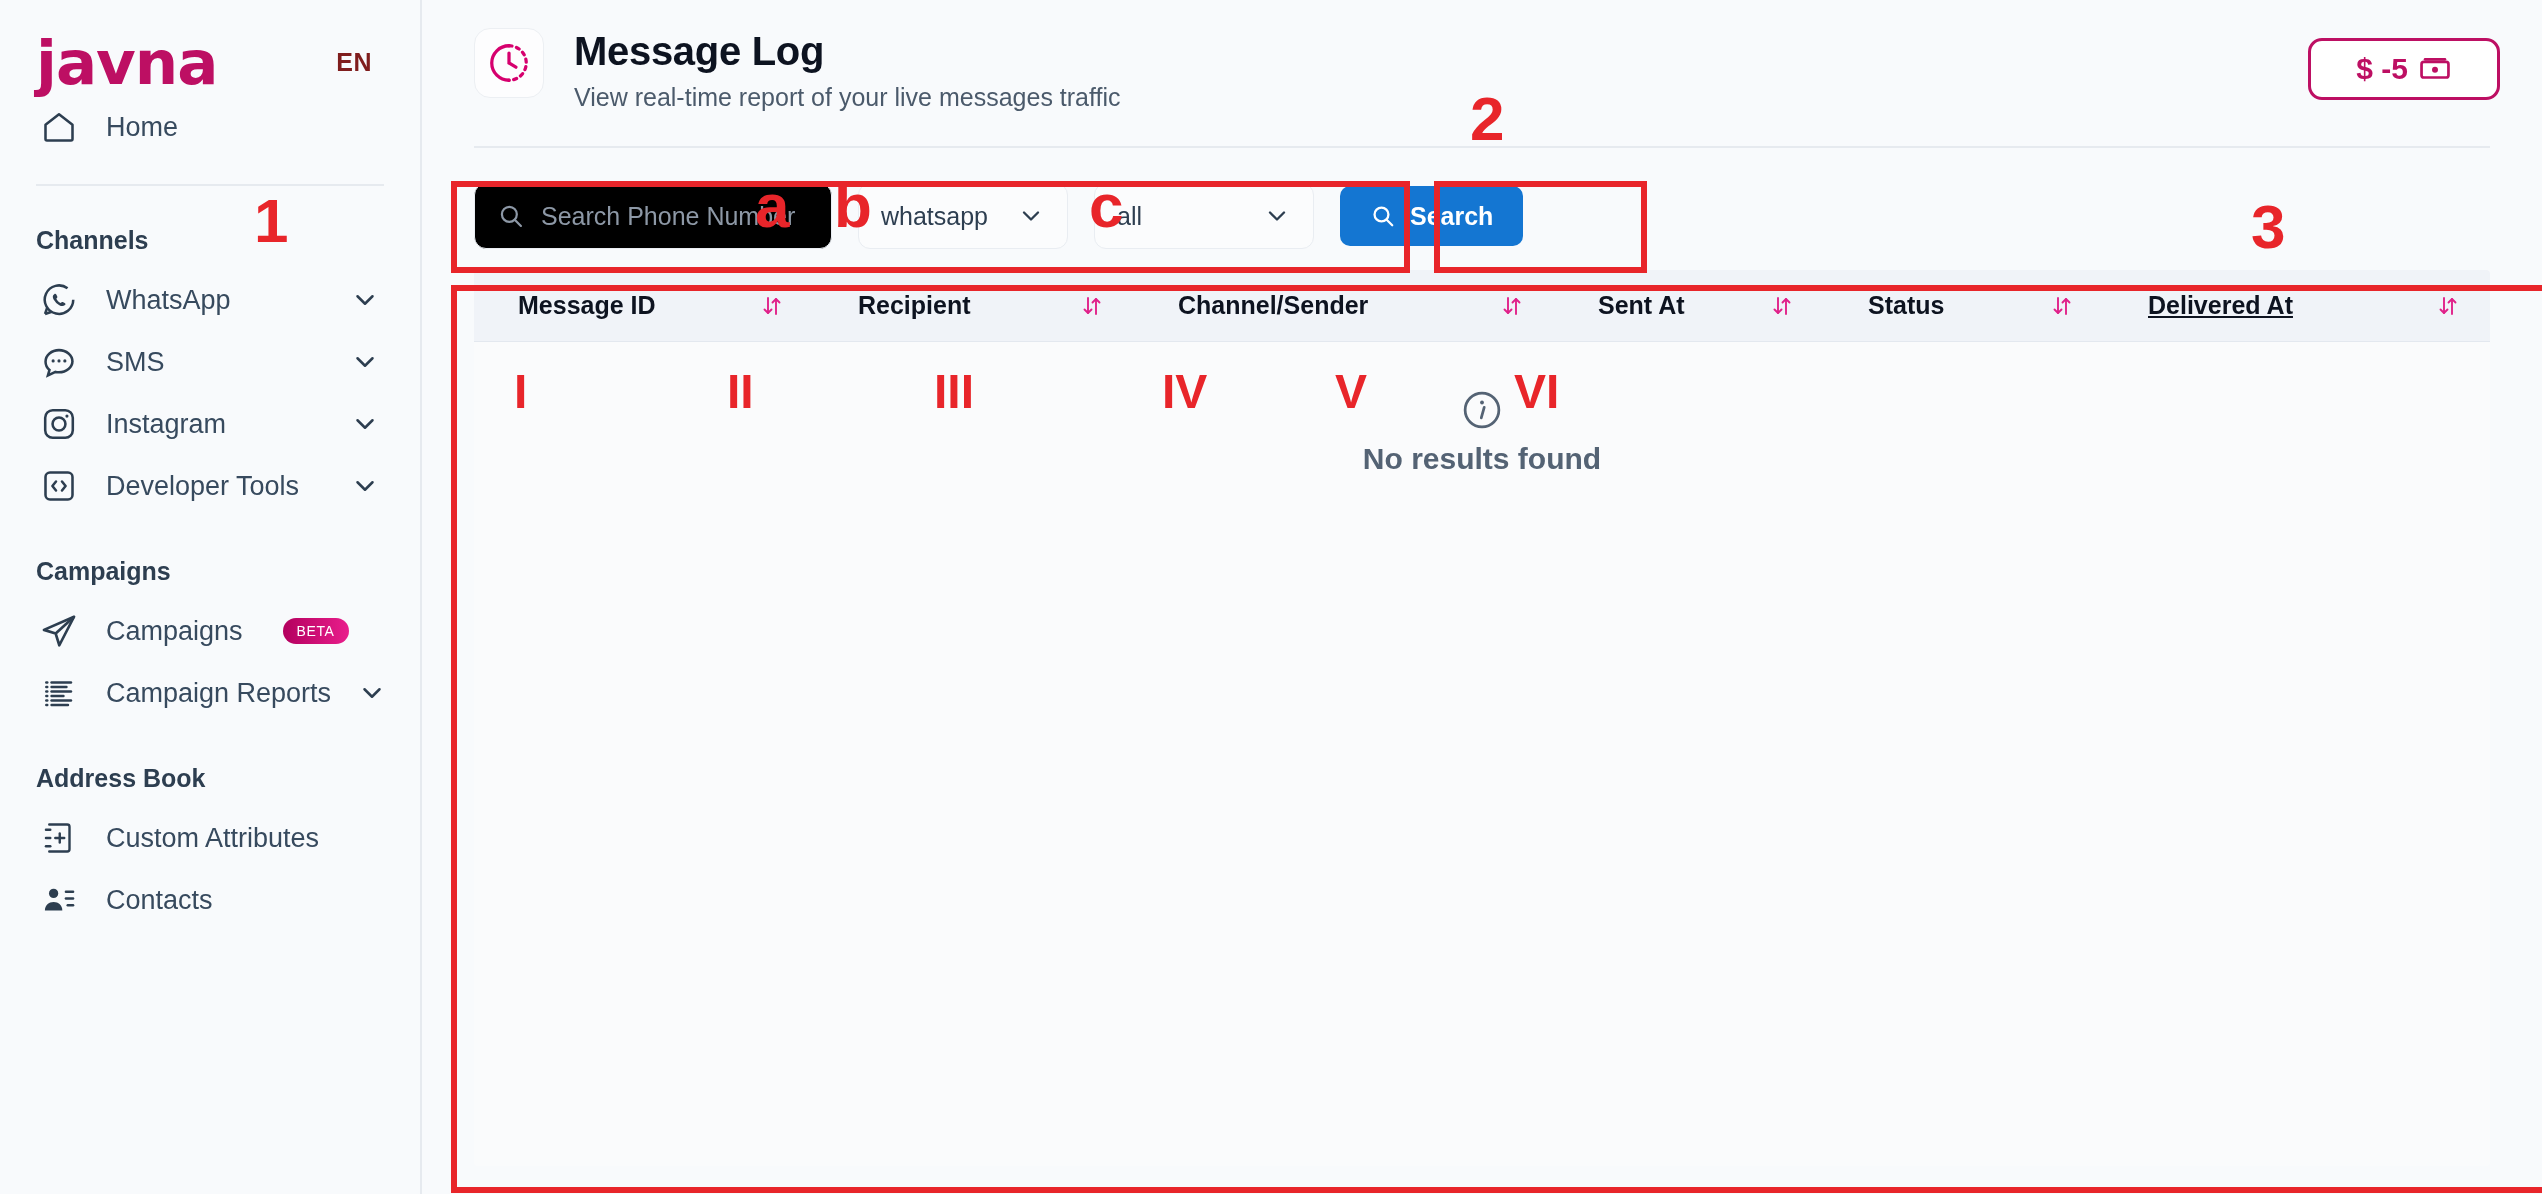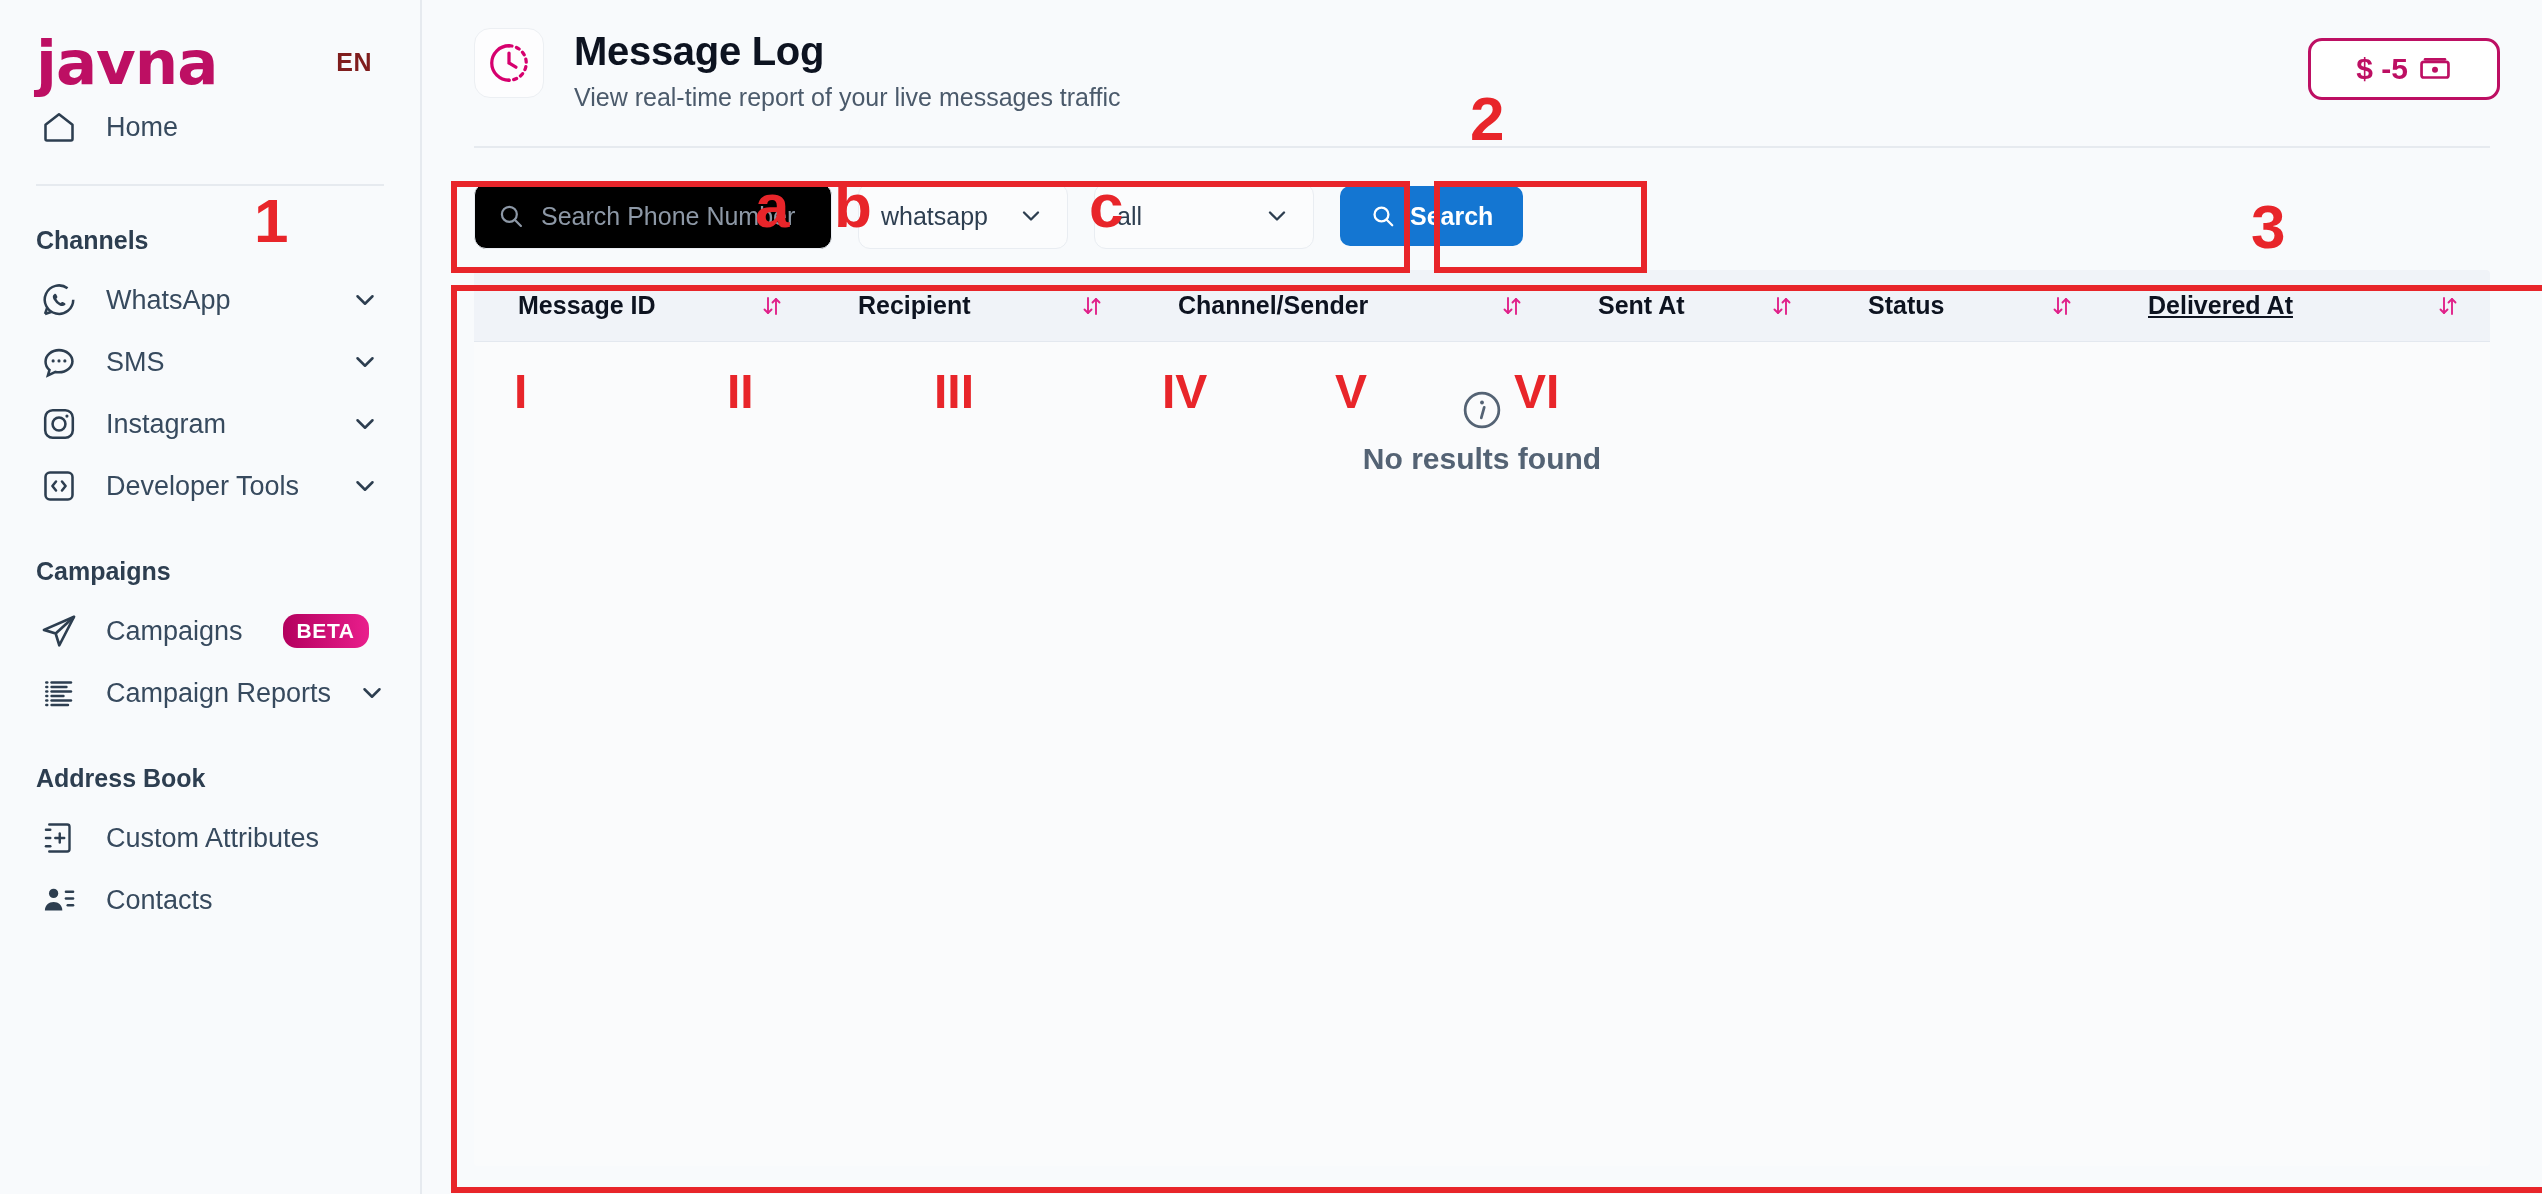--- a/index.html
+++ b/index.html
@@ -48,21 +48,21 @@
   .divider { height: 2px; background: #e6eaef; margin: 26px 36px 0 36px; }
 
   .group-title {
     font-size: 25px; font-weight: 700; color: #2d3e50;
     padding: 0 36px; margin-top: 40px; margin-bottom: 14px;
   }
   .chev { width: 30px; height: 30px; flex: 0 0 30px; }
 
   .beta {
     background: linear-gradient(90deg,#b3005e 0%,#e91e8c 100%);
-    color: #fff; font-size: 21px; font-weight: 700;
+    color: #fff; font-size: 14px; font-weight: 400;
     padding: 5px 14px; border-radius: 14px; letter-spacing: .6px;
     margin-left: 14px;
   }
 
   
   .main { flex: 1; position: relative; background: #f8fafc; height: 1194px; }
 
   .page-header {
     display: flex; align-items: flex-start;
     padding: 28px 0 0 52px;

